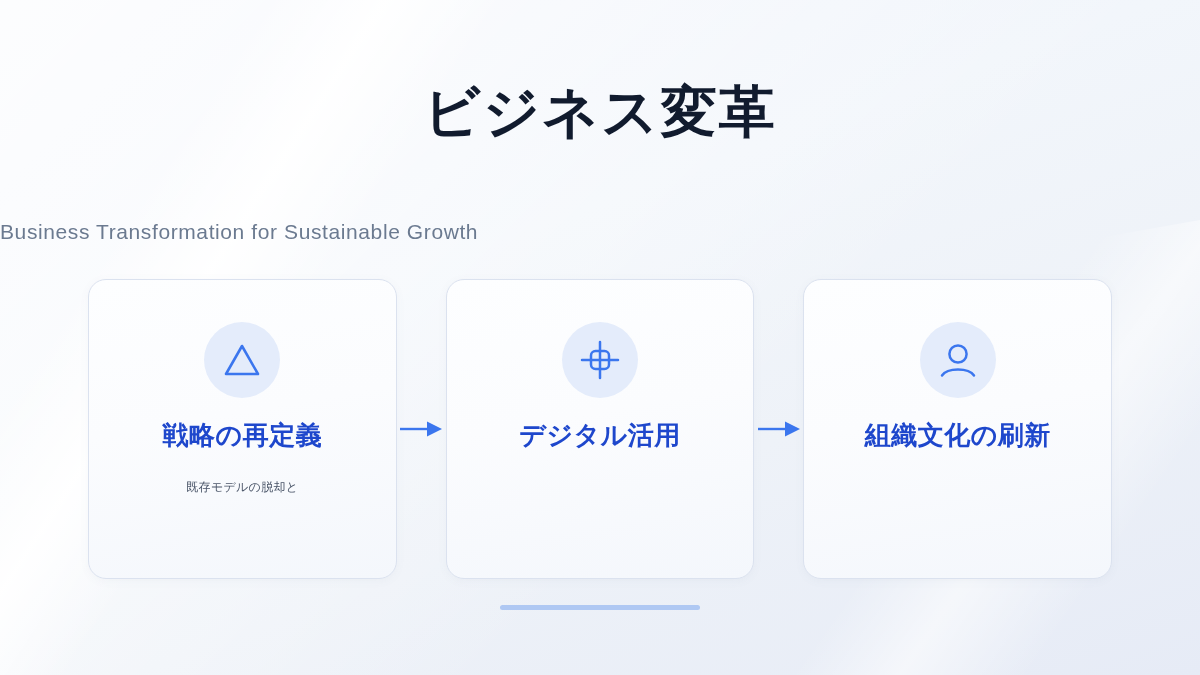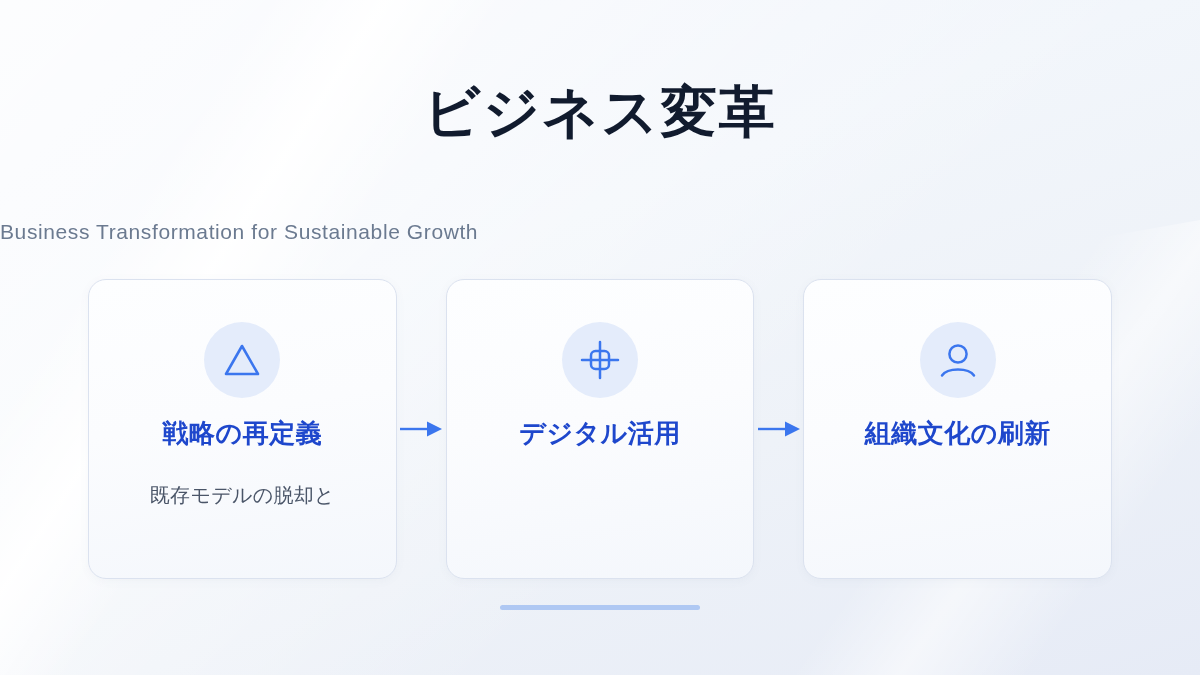--- a/index.html
+++ b/index.html
@@ -90,24 +90,23 @@
   .icon-circle svg { display:block; }
 
   .card-title {
     font-size:26px;
     font-weight:700;
     color:#1e47cc;
     letter-spacing:0.5px;
     line-height:1.2;
     margin-bottom:26px;
     text-align:center;
-    font-family:Liberation Mono, monospace;
   }
   .card-desc {
-    font-size:20px;
+    font-size:12px;
     font-weight:400;
     color:#4a5568;
     line-height:1.8;
     text-align:center;
     letter-spacing:0.3px;
   }
   .card-desc span { display:block; }
 
   .arrow {
     width:49px;

